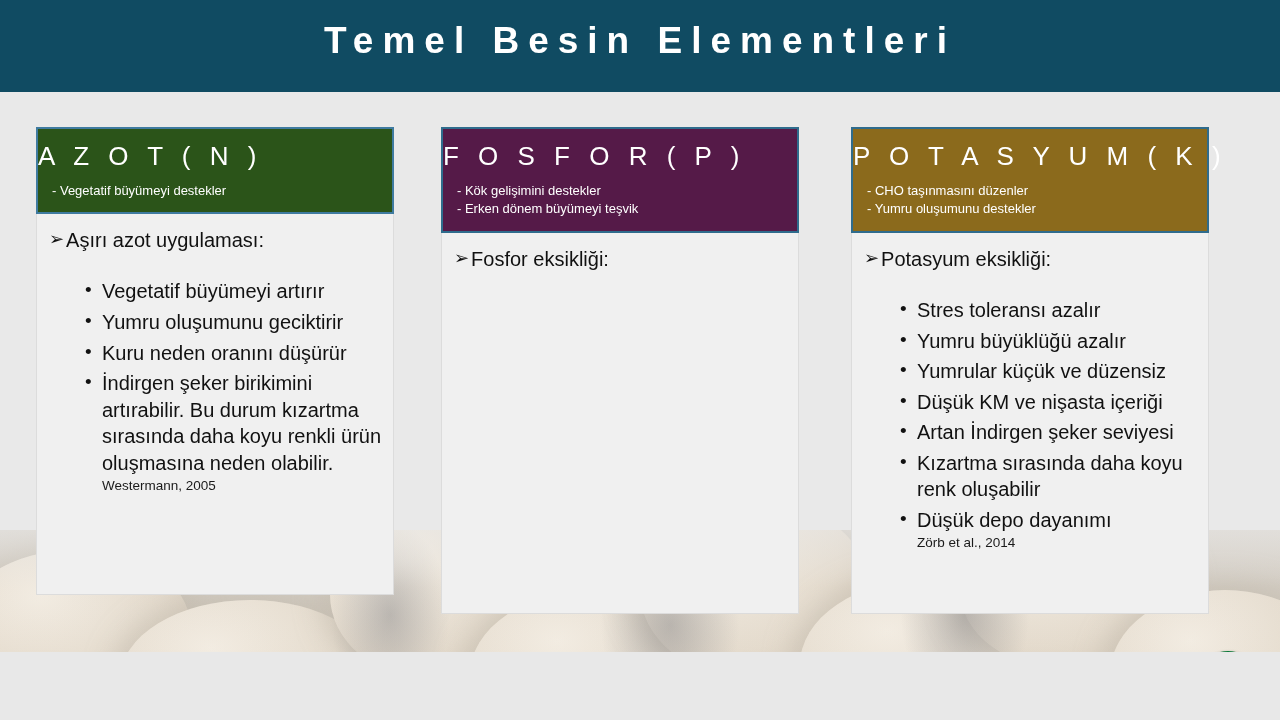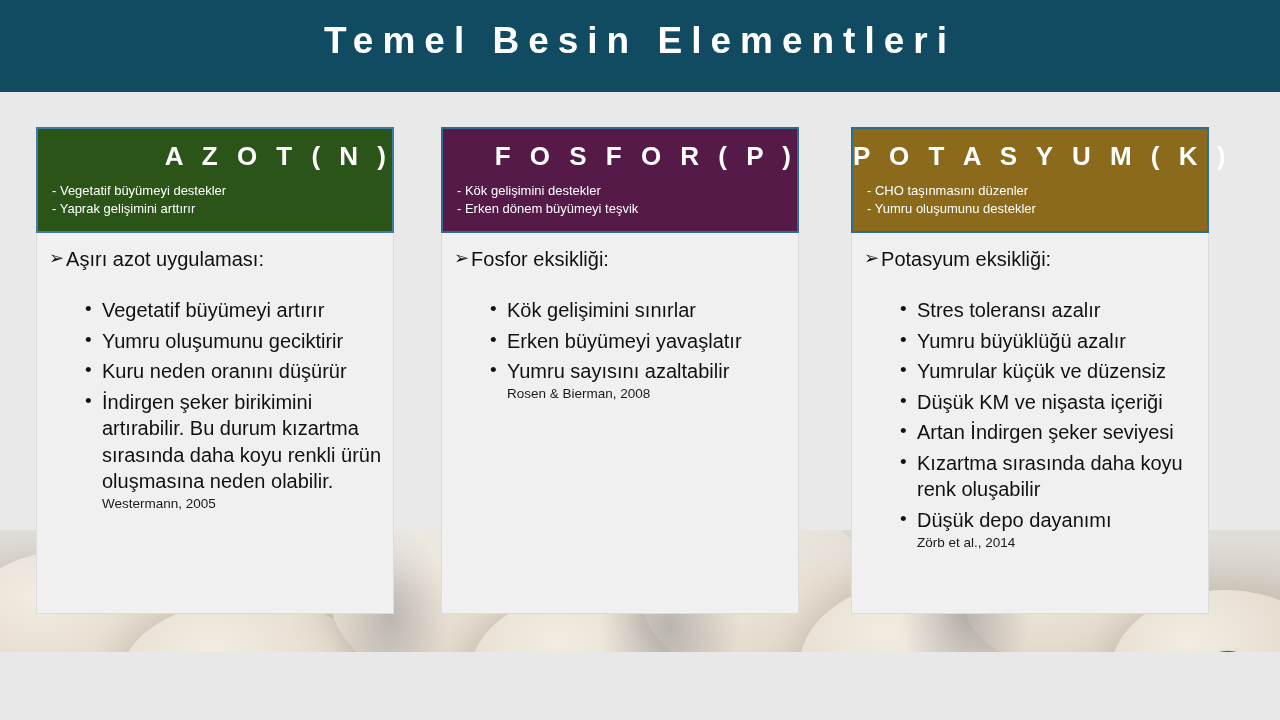--- a/index.html
+++ b/index.html
@@ -95,24 +95,24 @@
     border: 2px solid #2e6d8e;
     box-sizing: border-box;
     padding: 10px 0 12px 0;
     color: #ffffff;
   }
   .card-head.green  { background: #2b5419; border-color: #3f7ba0; }
   .card-head.purple { background: #551a48; border-color: #2f6c8d; }
   .card-head.gold   { background: #8b6a1c; border-color: #2f6c8d; }
 
   .card-title {
-    text-align: right;
+    text-align: left;
     font-size: 26px;
     letter-spacing: 6px;
-    font-weight: bold;
+    font-weight: normal;
     padding: 2px 0 10px 0;
     white-space: nowrap;
   }
   .card-sub {
     font-size: 13px;
     line-height: 1.42;
     padding: 0 10px 0 14px;
     white-space: nowrap;
   }
 
@@ -254,21 +254,20 @@
   <div class="header-band">
     <div class="header-title">Temel Besin Elementleri</div>
   </div>
 
   <div class="columns">
 
     <div class="col col-1">
       <div class="card-head green">
         <div class="card-title">A Z O T  ( N )</div>
         <div class="card-sub">- Vegetatif büyümeyi destekler</div>
-        <div class="card-sub">- Yaprak gelişimini arttırır</div>
       </div>
       <div class="card-body">
         <div class="lead">
           <span class="arrow">➢</span>
           <span>Aşırı azot uygulaması:</span>
         </div>
         <ul class="bullets">
           <li>Vegetatif büyümeyi artırır</li>
           <li>Yumru oluşumunu geciktirir</li>
           <li>Kuru neden oranını düşürür</li>
@@ -284,28 +283,20 @@
       <div class="card-head purple">
         <div class="card-title">F O S F O R  ( P )</div>
         <div class="card-sub">- Kök gelişimini destekler</div>
         <div class="card-sub">- Erken dönem büyümeyi teşvik</div>
       </div>
       <div class="card-body">
         <div class="lead">
           <span class="arrow">➢</span>
           <span>Fosfor eksikliği:</span>
         </div>
-        <ul class="bullets">
-          <li>Kök gelişimini sınırlar</li>
-          <li>Erken büyümeyi yavaşlatır</li>
-          <li>
-            <span>Yumru sayısını azaltabilir</span>
-            <span class="citation">Rosen &amp; Bierman, 2008</span>
-          </li>
-        </ul>
       </div>
     </div>
 
     <div class="col col-3">
       <div class="card-head gold">
         <div class="card-title">P O T A S Y U M  ( K )</div>
         <div class="card-sub">- CHO taşınmasını düzenler</div>
         <div class="card-sub">- Yumru oluşumunu destekler</div>
       </div>
       <div class="card-body">

